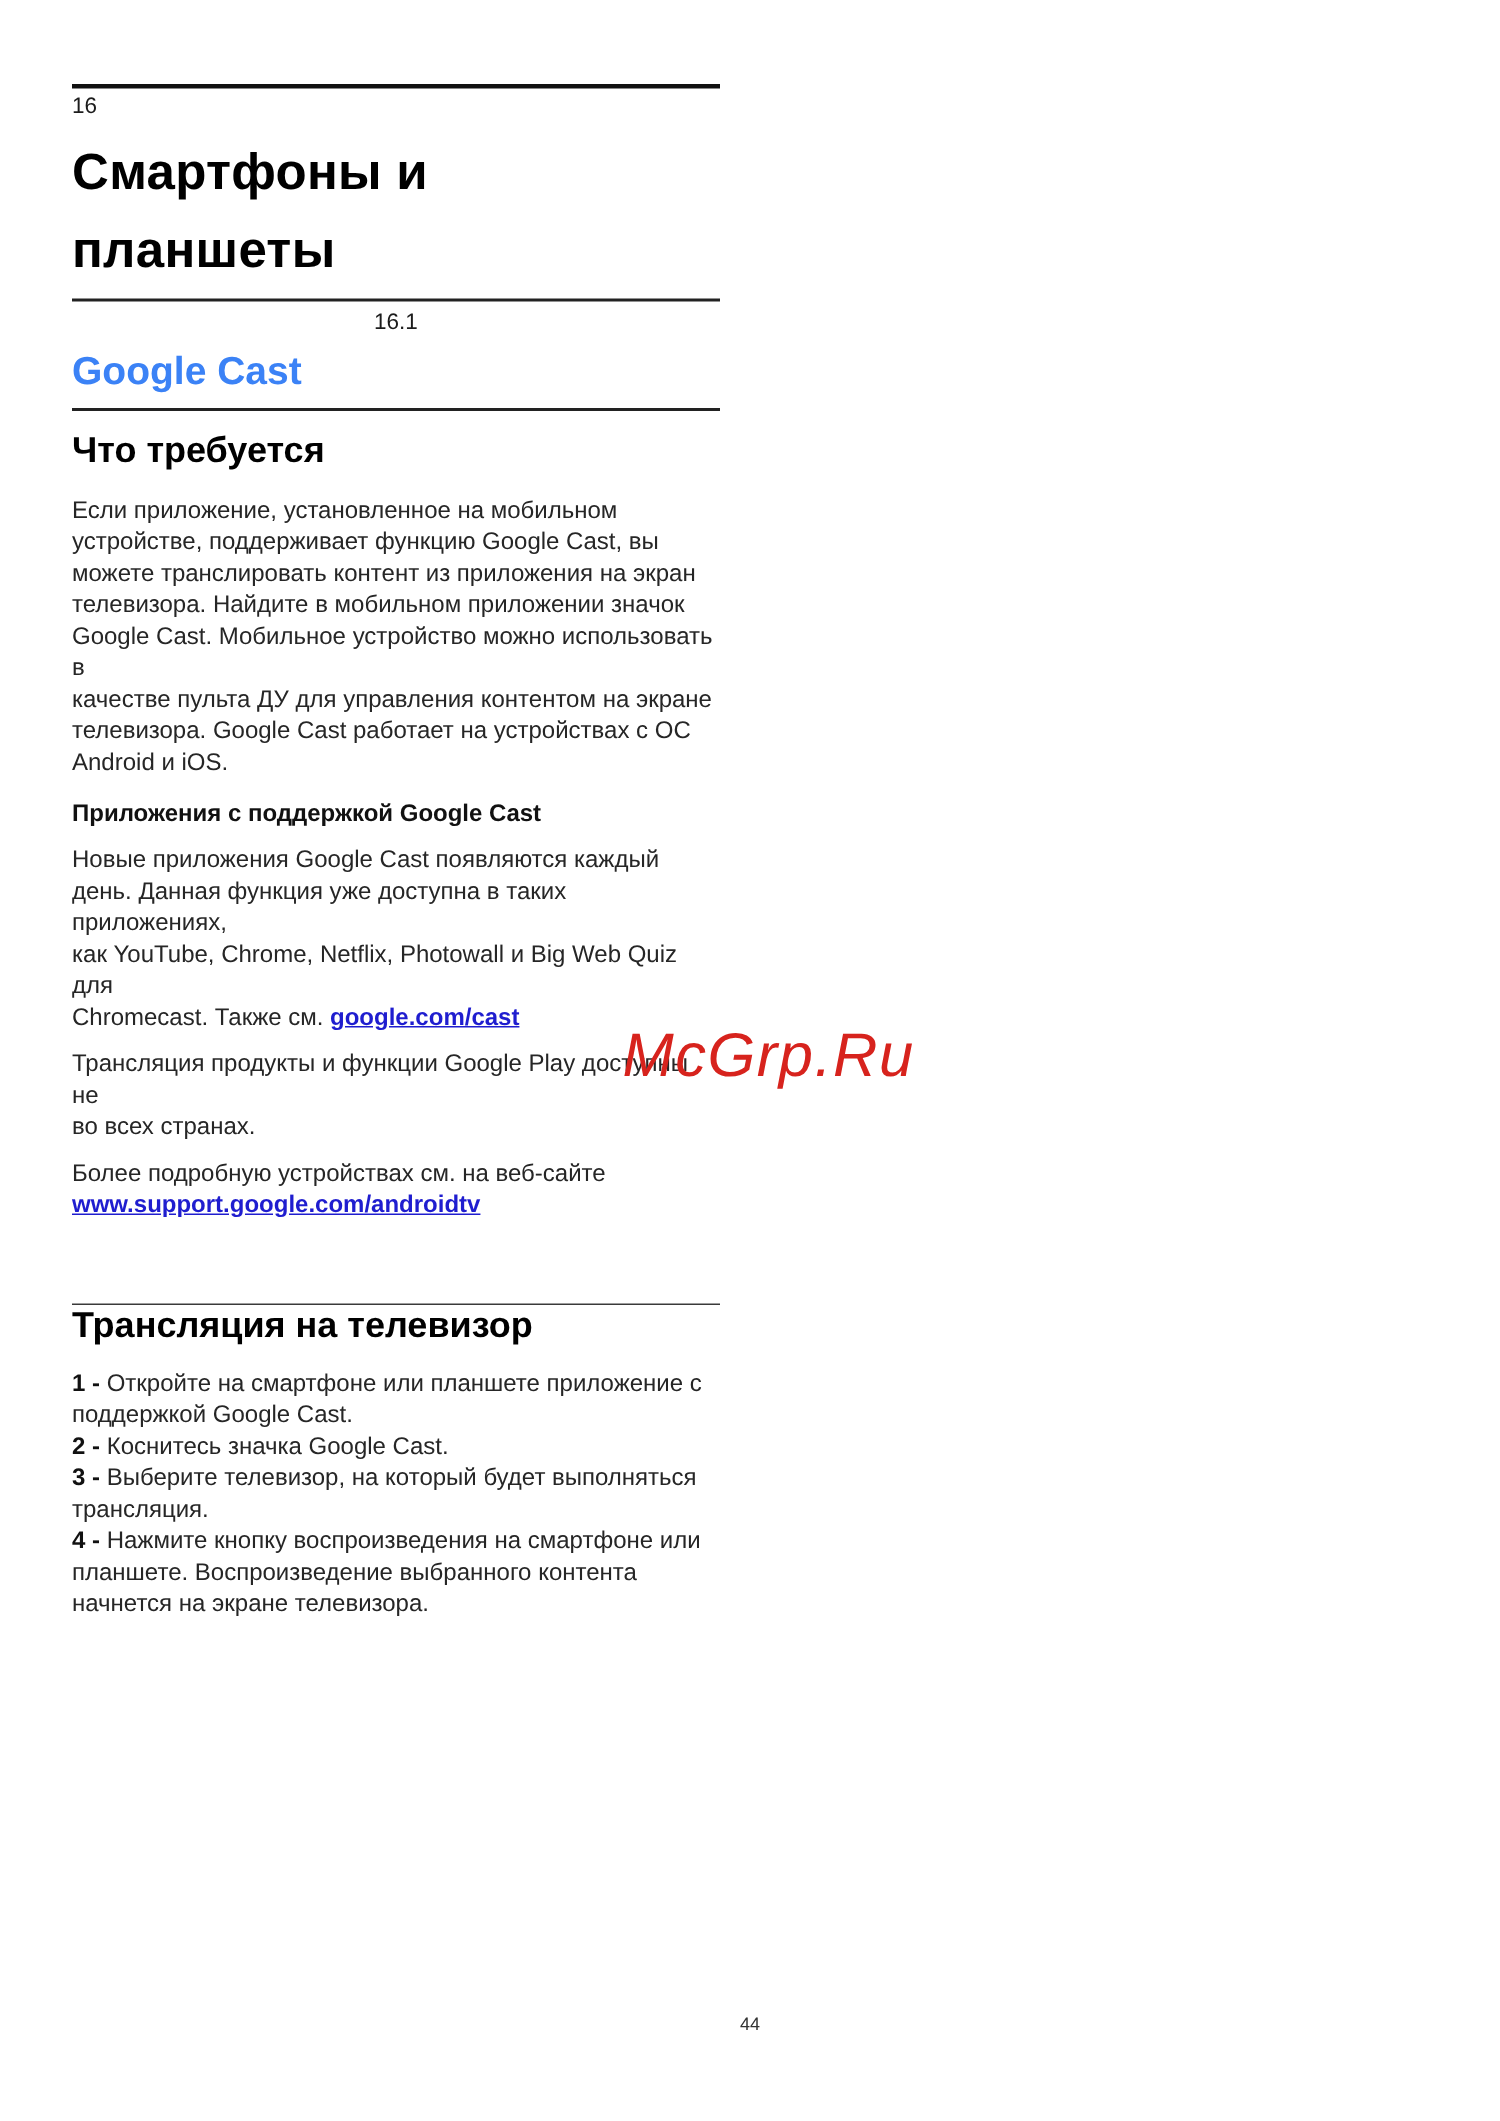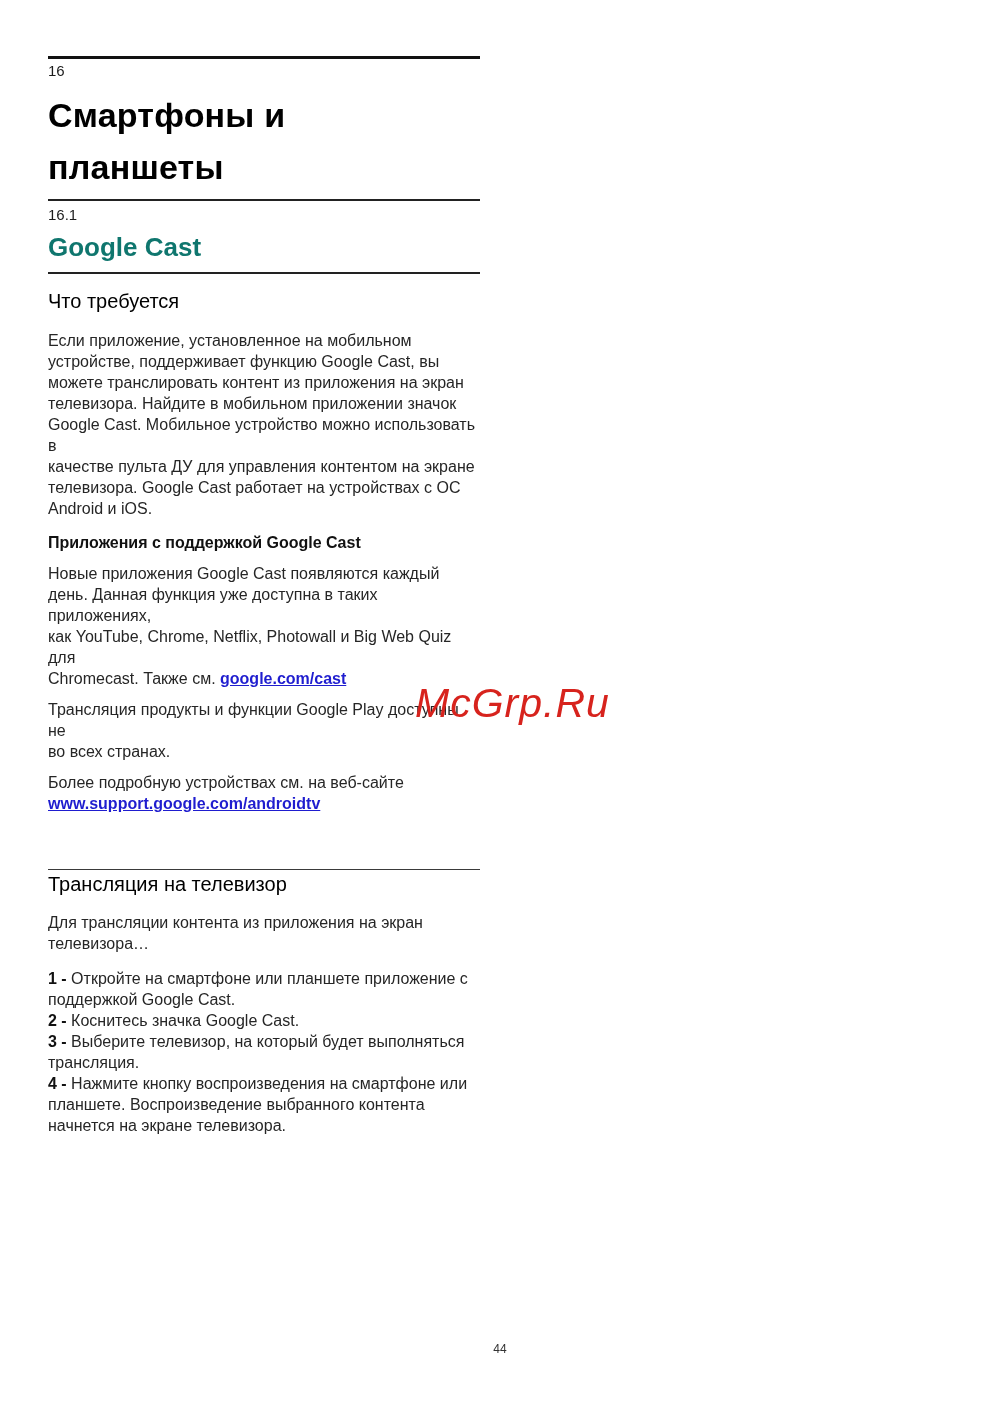--- a/index.html
+++ b/index.html
@@ -23,42 +23,42 @@
   .rule-chapter { margin-top: 6px; }
   .rule-section { margin-top: 7px; }
   .rule-casting { border-top: 1.5px solid #3a3a3a; margin-top: 55px; }
 
   .small-number {
     font-size: 15px;
     line-height: 20px;
     color: #1c1c1c;
     margin-top: 2px;
   }
-  .section-small-number { margin-top: 4px; }
+  .section-small-number { margin-top: 4px; text-align: center; }
 
   .chapter-title {
     font-size: 34px;
     line-height: 52px;
     font-weight: bold;
     color: #000;
     margin-top: 8px;
     white-space: pre-line;
     letter-spacing: 0.2px;
   }
   .section-title {
     font-size: 26px;
     line-height: 36px;
     font-weight: bold;
-    color: #0f766e;
+    color: #3b82f6;
     margin-top: 4px;
   }
   .subheading {
-    font-size: 20px;
+    font-size: 24px;
     line-height: 28px;
-    font-weight: normal;
+    font-weight: bold;
     color: #000;
     margin-top: 13px;
   }
   .subheading-casting { margin-top: 0; }
 
   .body {
     font-size: 16px;
     line-height: 21px;
     color: #262626;
     white-space: pre-line;
@@ -155,22 +155,20 @@
     <p class="body">Трансляция продукты и функции Google Play доступны не
 во всех странах.</p>
 
     <p class="body"><span>Более подробную устройствах см. на веб-сайте
 </span><a class="link">www.support.google.com/androidtv</a></p>
 
     <hr class="rule rule-casting">
 
     <div class="subheading subheading-casting">Трансляция на телевизор</div>
 
-    <p class="body intro">Для трансляции контента из приложения на экран
-телевизора…</p>
 
     <div class="steps">
       <div class="step"><span class="step-num">1 -</span><span> Откройте на смартфоне или планшете приложение с
 поддержкой Google Cast.</span></div>
       <div class="step"><span class="step-num">2 -</span><span> Коснитесь значка Google Cast.</span></div>
       <div class="step"><span class="step-num">3 -</span><span> Выберите телевизор, на который будет выполняться
 трансляция.</span></div>
       <div class="step"><span class="step-num">4 -</span><span> Нажмите кнопку воспроизведения на смартфоне или
 планшете. Воспроизведение выбранного контента
 начнется на экране телевизора.</span></div>

